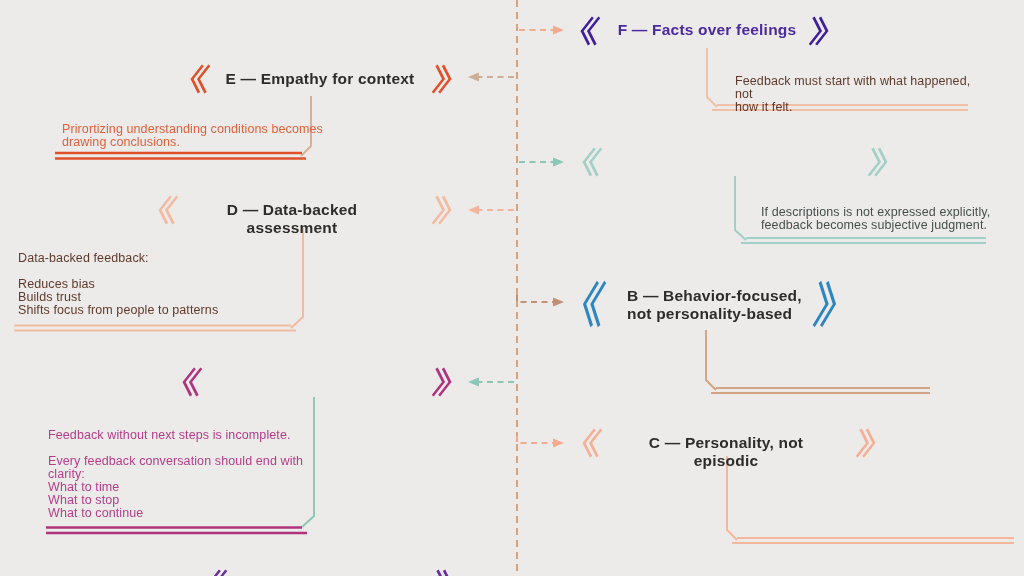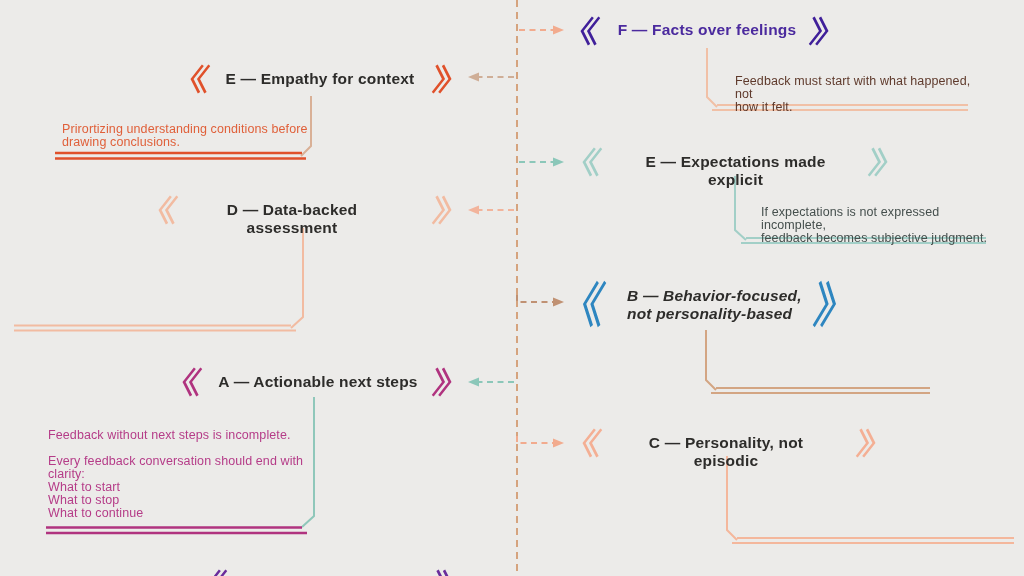--- a/index.html
+++ b/index.html
@@ -9,21 +9,21 @@
     background:#ecebe9;
     overflow:hidden;
     font-family:"Liberation Sans", sans-serif;
   }
   .abs{position:absolute;}
   .title{
     font-size:15.5px;font-weight:600;color:#2d2c2a;
     line-height:18px;text-align:center;white-space:pre-line;
     letter-spacing:.2px;
   }
-  .title.left-align{text-align:left;font-style:italic;}
+  .title.left-align{text-align:left;}
   .title.purple{color:#4b2a9e;}
   .desc{
     font-size:12.5px;line-height:13px;white-space:pre-line;
     letter-spacing:.1px;font-weight:500;
   }
   .desc.orange{color:#e0603a;}
   .desc.brown{color:#5f3a2c;}
   .desc.magenta{color:#b53c88;}
   .desc.slate{color:#454f4d;}
   .chev{display:block;}
@@ -128,55 +128,59 @@
         <path d="M24,3 13,20 24,37"></path>
       </svg>
   </span>
   <div class="abs title" style="left:213px;top:70px;width:214px">E — Empathy for context</div>
   <span class="abs chev c-orange" style="left:433px;top:61px">
     <svg width="21" height="36" viewBox="0 0 26 40" stroke="currentColor" stroke-width="3.2" fill="none">
         <path d="M10,3 21,20 10,37"></path>
         <path d="M2,3 13,20 2,37"></path>
       </svg>
   </span>
-  <div class="abs desc orange" style="left:62px;top:123px;width:270px">Prirortizing understanding conditions before
+  <div class="abs desc orange" style="left:62px;top:123px;width:270px">Prirortizing understanding conditions becomes
 drawing conclusions.</div>
 
   <span class="abs chev c-peach" style="left:156px;top:192px">
     <svg width="21" height="36" viewBox="0 0 26 40" stroke="currentColor" stroke-width="3.2" fill="none">
         <path d="M16,3 5,20 16,37"></path>
         <path d="M24,3 13,20 24,37"></path>
       </svg>
   </span>
   <div class="abs title" style="left:181px;top:201px;width:222px">D — Data-backed assessment</div>
   <span class="abs chev c-peach" style="left:433px;top:192px">
     <svg width="21" height="36" viewBox="0 0 26 40" stroke="currentColor" stroke-width="3.2" fill="none">
         <path d="M10,3 21,20 10,37"></path>
         <path d="M2,3 13,20 2,37"></path>
       </svg>
   </span>
+  <div class="abs desc brown" style="left:18px;top:252px;width:280px">Data-backed feedback:
+
+Reduces bias
+Builds trust
+Shifts focus from people to patterns</div>
 
   <span class="abs chev c-magenta" style="left:180px;top:364px">
     <svg width="21" height="36" viewBox="0 0 26 40" stroke="currentColor" stroke-width="3.2" fill="none">
         <path d="M16,3 5,20 16,37"></path>
         <path d="M24,3 13,20 24,37"></path>
       </svg>
   </span>
-  <div class="abs title" style="left:208px;top:373px;width:220px">A — Actionable next steps</div>
   <span class="abs chev c-magenta" style="left:433px;top:364px">
     <svg width="21" height="36" viewBox="0 0 26 40" stroke="currentColor" stroke-width="3.2" fill="none">
         <path d="M10,3 21,20 10,37"></path>
         <path d="M2,3 13,20 2,37"></path>
       </svg>
   </span>
   <div class="abs desc magenta" style="left:48px;top:429px;width:290px">Feedback without next steps is incomplete.
 
 Every feedback conversation should end with
 clarity:
-What to start
+What to time
 What to stop
 What to continue</div>
 
   <span class="abs chev c-botpurple" style="left:205px;top:566px">
     <svg width="21" height="36" viewBox="0 0 26 40" stroke="currentColor" stroke-width="3.2" fill="none">
         <path d="M16,3 5,20 16,37"></path>
         <path d="M24,3 13,20 24,37"></path>
       </svg>
   </span>
   <span class="abs chev c-botpurple" style="left:434px;top:566px">
@@ -201,28 +205,27 @@
   </span>
   <div class="abs desc brown" style="left:735px;top:75px;width:250px">Feedback must start with what happened, not
 how it felt.</div>
 
   <span class="abs chev c-tealLight" style="left:580px;top:144px">
     <svg width="21" height="36" viewBox="0 0 26 40" stroke="currentColor" stroke-width="3.2" fill="none">
         <path d="M16,3 5,20 16,37"></path>
         <path d="M24,3 13,20 24,37"></path>
       </svg>
   </span>
-  <div class="abs title" style="left:618px;top:153px;width:235px">E — Expectations made explicit</div>
   <span class="abs chev c-tealLight" style="left:869px;top:144px">
     <svg width="21" height="36" viewBox="0 0 26 40" stroke="currentColor" stroke-width="3.2" fill="none">
         <path d="M10,3 21,20 10,37"></path>
         <path d="M2,3 13,20 2,37"></path>
       </svg>
   </span>
-  <div class="abs desc slate" style="left:761px;top:206px;width:240px">If expectations is not expressed incomplete,
+  <div class="abs desc slate" style="left:761px;top:206px;width:240px">If descriptions is not expressed explicitly,
 feedback becomes subjective judgment.</div>
 
   <span class="abs chev c-blue" style="left:580px;top:278px">
     <svg width="24" height="52" viewBox="0 0 26 40" preserveAspectRatio="none" stroke="currentColor" stroke-width="3" fill="none">
         <path d="M16,3 5,20 16,37"></path>
         <path d="M24,3 13,20 24,37"></path>
       </svg>
   </span>
   <div class="abs title left-align" style="left:627px;top:287px;width:180px">B — Behavior-focused,
 not personality-based</div>

